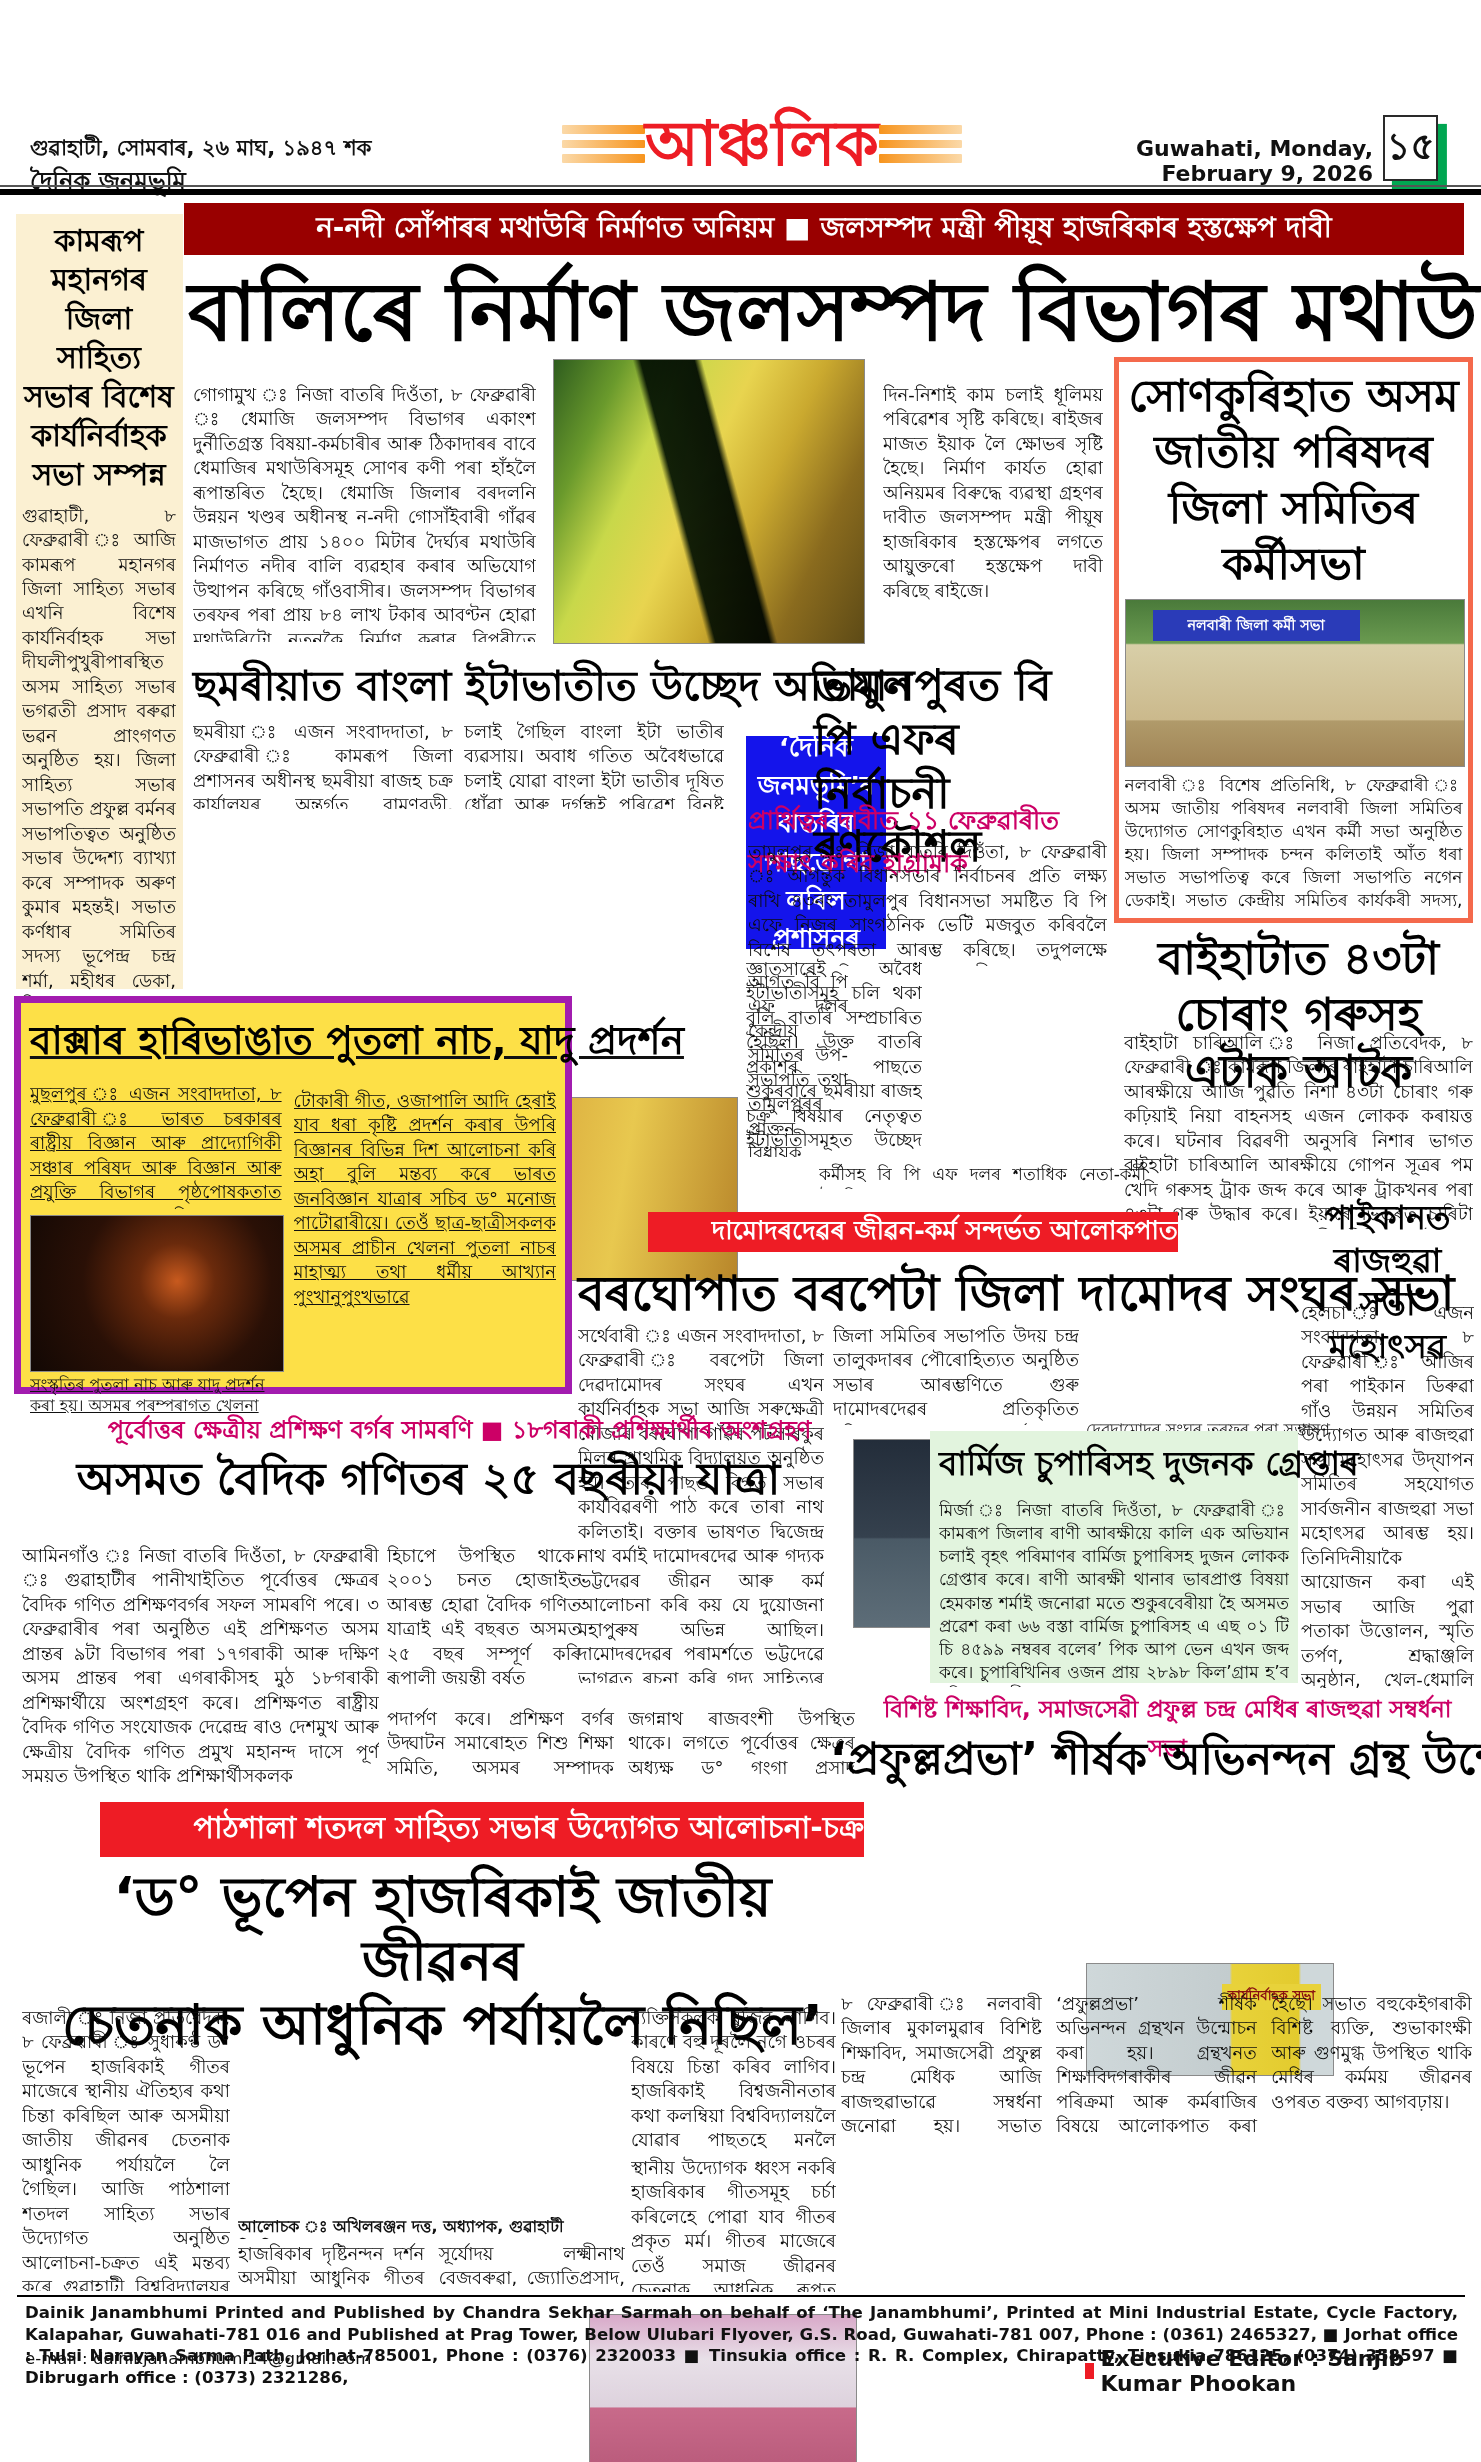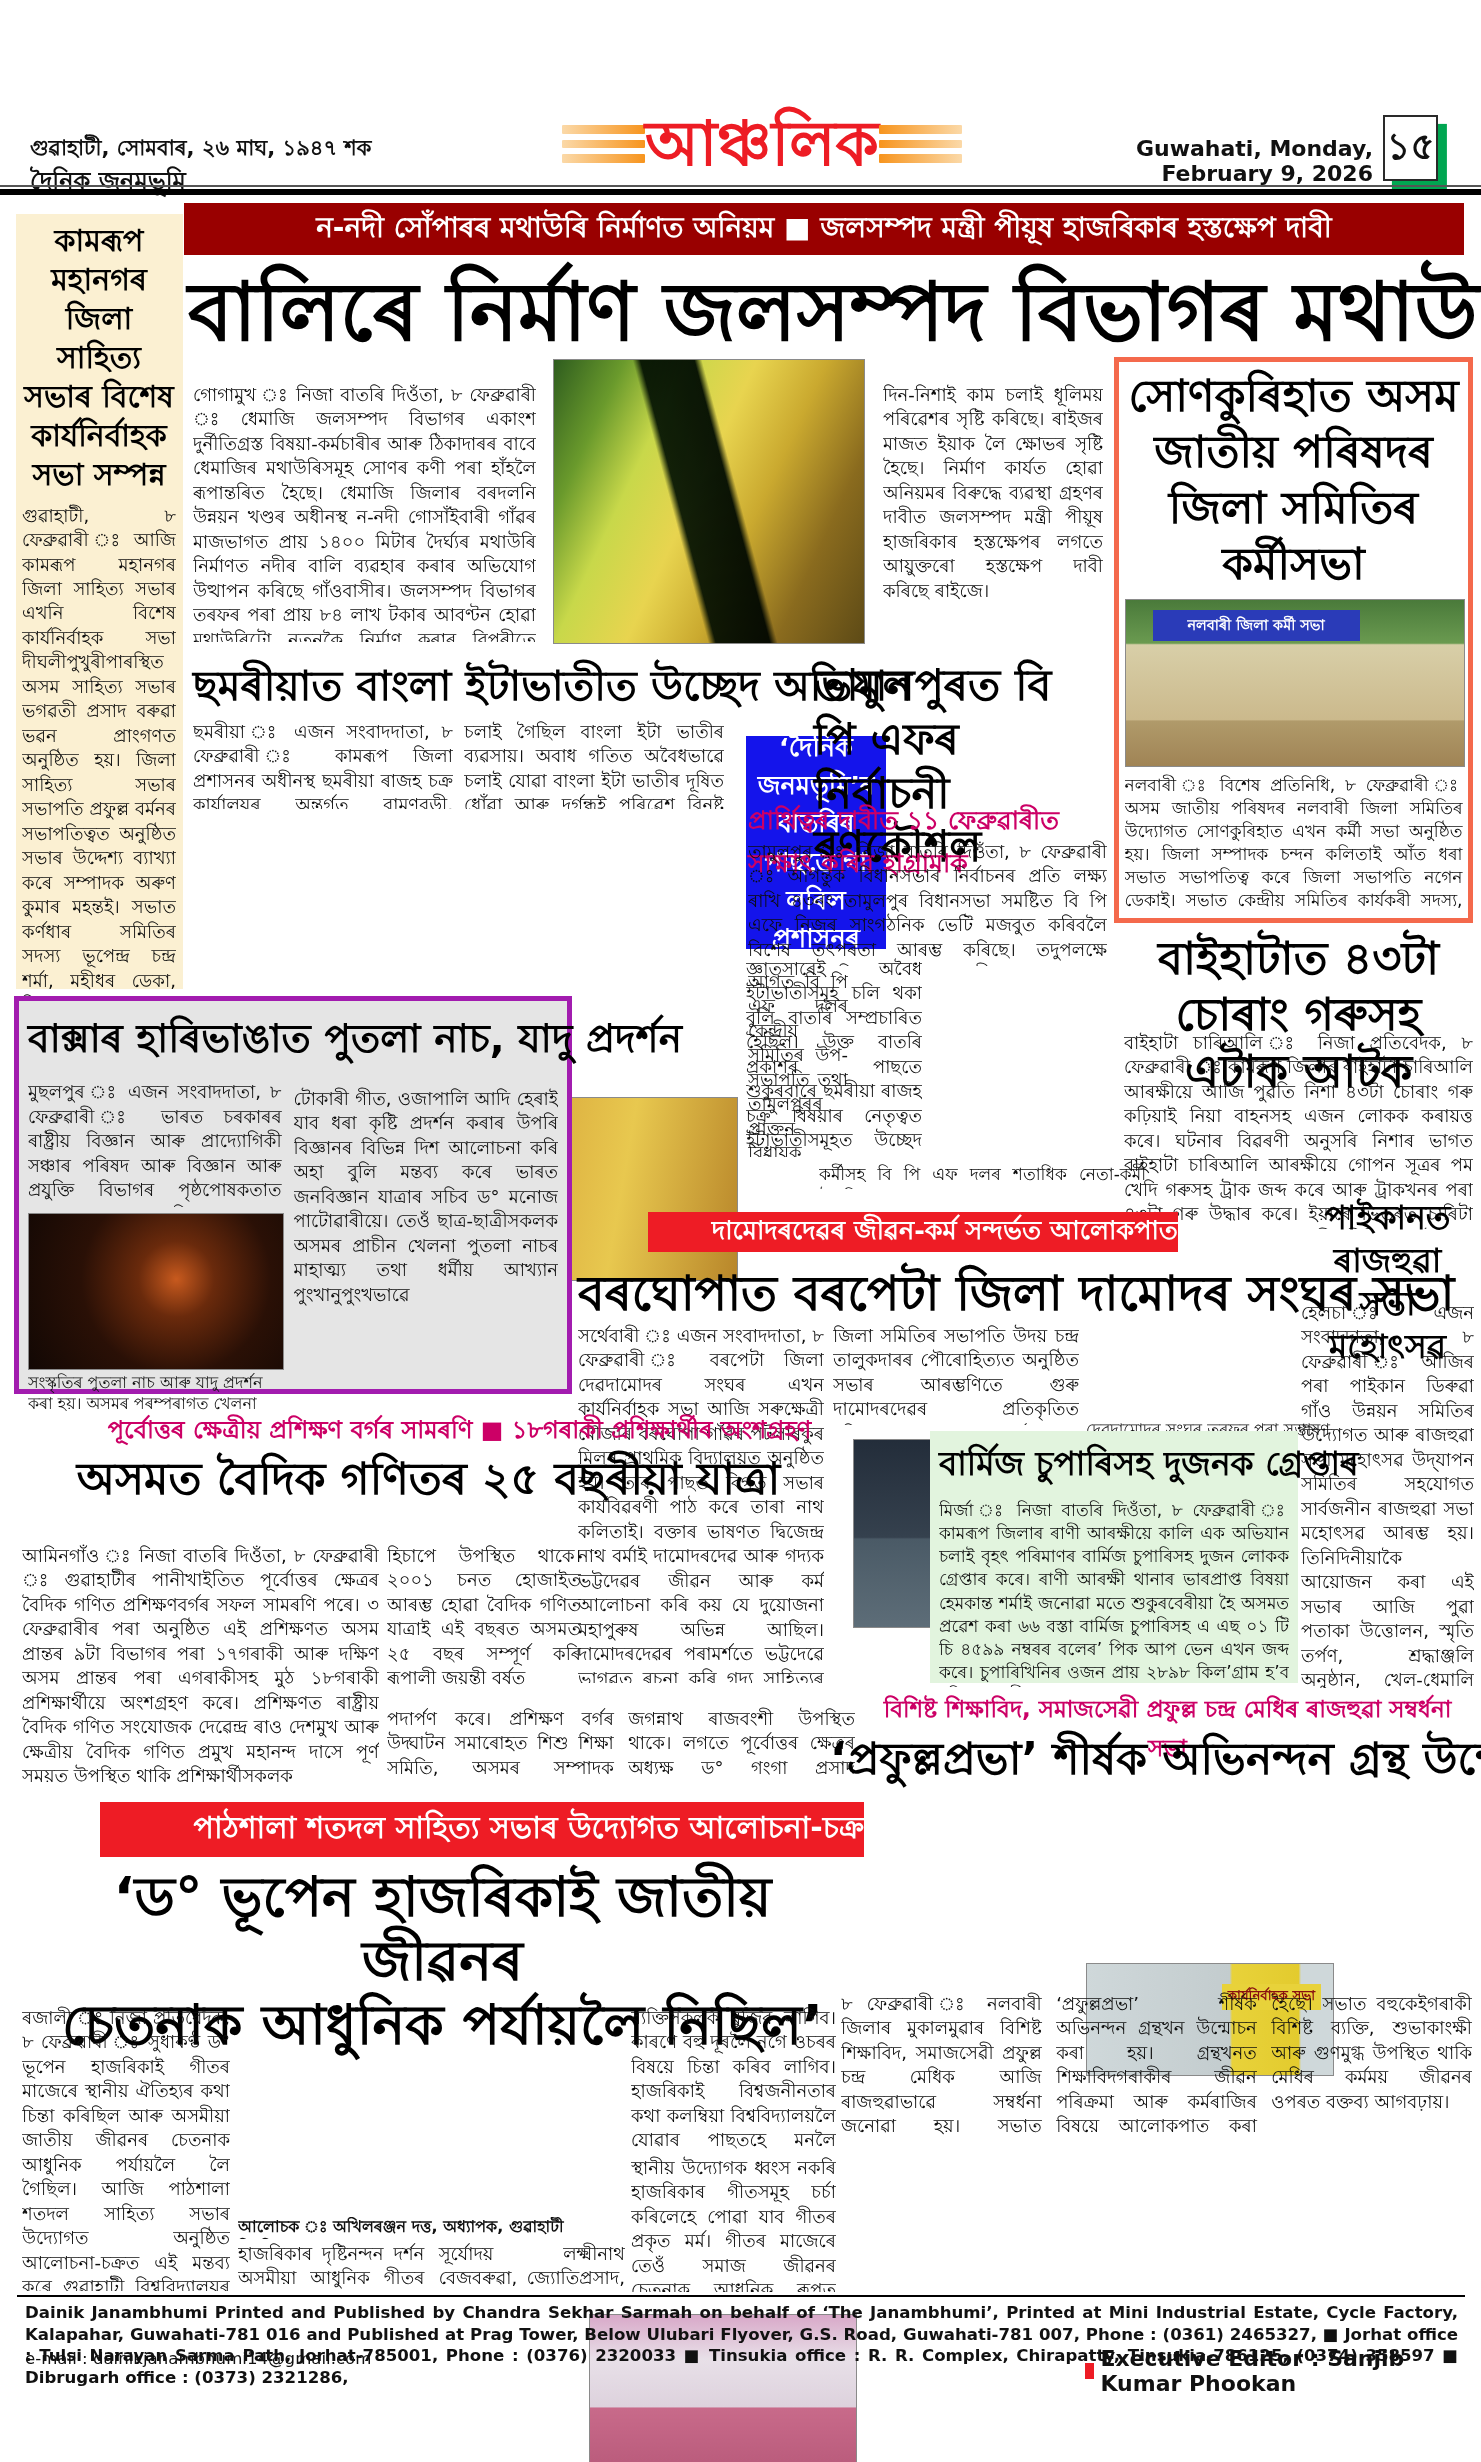--- a/index.html
+++ b/index.html
@@ -16,21 +16,21 @@
   .kicker-band{background:#990000;color:#ffffff;font-weight:bold;display:flex;align-items:center;justify-content:center;overflow:hidden;}
   .red-band{background:#EE1C25;color:#ffffff;font-weight:bold;display:flex;align-items:center;justify-content:flex-end;overflow:hidden;}
   .magenta{color:#CC0066;font-weight:bold;}
   .bars{display:flex;flex-direction:column;gap:5.5px;justify-content:center;}
   .bar{height:8.9px;width:83px;background:linear-gradient(90deg,#F7941D,#fbd9a8);border-radius:1.1px;}
   .bar.rev{background:linear-gradient(270deg,#F7941D,#fbd9a8);}
   .logo-word{font-size:62px;font-weight:bold;color:#ED1C24;line-height:1;}
   .pagebox{border:2.8px solid #2a2a2a;background:#fff;box-shadow:8.9px 8.9px 0 #00A651;display:flex;align-items:center;justify-content:center;font-size:37px;font-weight:bold;}
   .cream{background:#FBF0D2;}
   .bluebox{background:#1414EB;color:#fff;font-weight:bold;text-align:center;display:flex;align-items:center;justify-content:center;}
-  .greenbox{border:5px solid #a21caf;background:#e5e5e5;}
+  .greenbox{border:7px solid #a21caf;background:#fde047;text-decoration:underline;}
   .greenbg{background:#E2F4DE;}
   .orangebox{border:5.5px solid #F4694C;background:#fff;}
   .cap{font-size:16px;line-height:1.3;}
   .col2{column-count:2;column-gap:14.4px;}
   .col3{column-count:3;column-gap:14.4px;}
   
   .ph-pipeline{background:linear-gradient(115deg,#2e5c1e 0%,#6a9a2c 16%,#c8d84a 30%,#e8d44f 46%,#caa92f 62%,#8a6b1e 80%,#5d4a16 100%),linear-gradient(75deg,transparent 40%,#15261a 42%,#0d1a12 56%,transparent 58%);background-blend-mode:multiply;}
   .ph-meeting{background:linear-gradient(180deg,#4a7a3a 0%,#6a9a50 26%,#d8cfa8 27%,#cbb98c 72%,#b09a6a 73%,#a08455 100%);}
   .ph-excavator{background:linear-gradient(100deg,#3a4a1f 0%,#7a7a2a 28%,#d8a63a 55%,#e8c84f 76%,#b8862a 100%);}
   .ph-indoor{background:linear-gradient(180deg,#232d3a 0%,#35414e 52%,#4a5a66 53%,#5d6d78 100%);}

